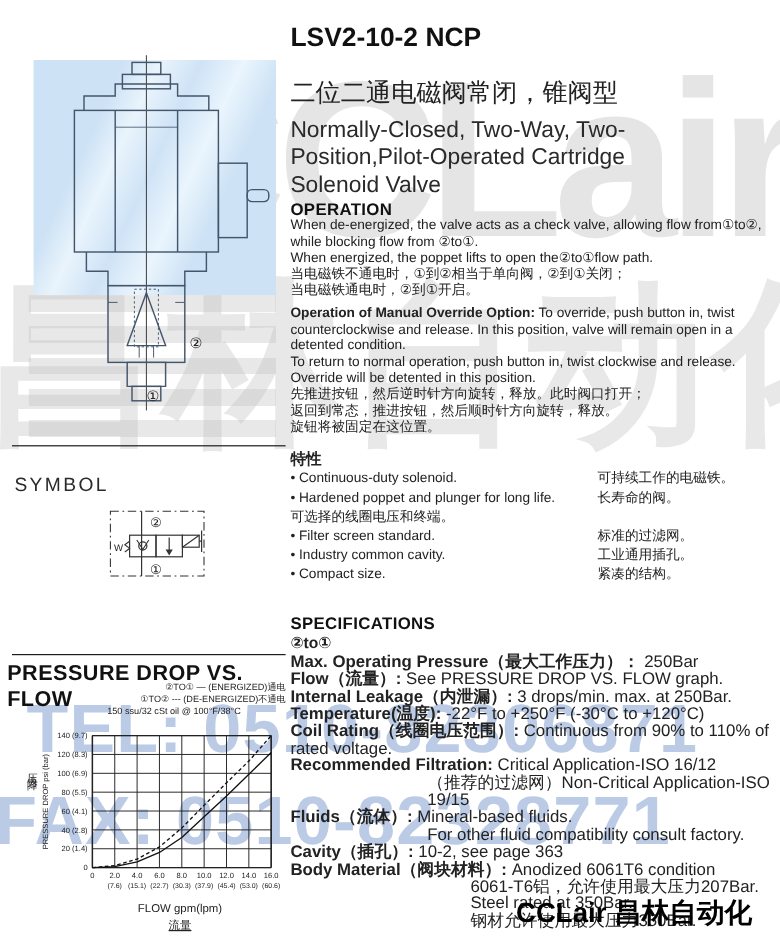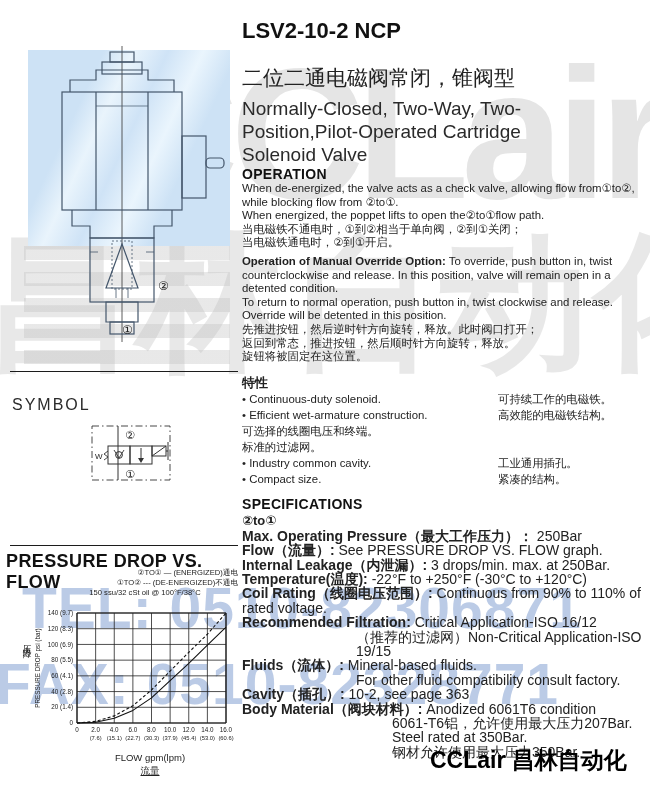--- a/index.html
+++ b/index.html
@@ -47,21 +47,21 @@
   .h-section{font-size:14px;font-weight:700;color:#111;letter-spacing:0.3px;}
   .h-section-cn{font-size:13px;font-weight:700;color:#222;line-height:17px;}
   #operation-heading{}
   .op-line{font-size:11.4px;line-height:13.6px;color:#222;}
   .op-gap{margin-top:5px;}
   .b{font-weight:700;}
   #features-block{margin-top:10px;}
   .feature-row{display:flex;font-size:11.4px;line-height:16px;color:#222;}
   .f-en{width:256px;flex:none;}
   .f-cn{flex:1;}
-  #specs-block{margin-top:9px;}
+  #specs-block{margin-top:24px;}
   .spec-row{font-size:14px;line-height:14.4px;color:#222;}
   .ind1{padding-left:114px;}
   .ind2{padding-left:150px;}
   
   #footer-brand{position:absolute;left:430px;top:745px;z-index:3;font-size:23px;font-weight:700;color:#000;white-space:nowrap;}
   svg text{font-family:"Liberation Sans","DejaVu Sans",sans-serif;}
 </style>
 </head>
 <body>
 
@@ -239,27 +239,28 @@
   <div class="op-line">返回到常态，推进按钮，然后顺时针方向旋转，释放。</div>
   <div class="op-line">旋钮将被固定在这位置。</div>
 
   <div id="features-block">
     <div class="h-section-cn">特性</div>
     <div class="feature-row">
       <span class="f-en">• Continuous-duty solenoid.</span>
       <span class="f-cn">可持续工作的电磁铁。</span>
     </div>
     <div class="feature-row">
-      <span class="f-en">• Efficient wet-armature construction.</span>
-      <span class="f-cn">高效能的电磁铁结构。</span>
+      <span class="f-en">• Hardened poppet and plunger for long life.</span>
+      <span class="f-cn">长寿命的阀。</span>
     </div>
     <div class="feature-row">
       <span class="f-cn">可选择的线圈电压和终端。</span>
     </div>
     <div class="feature-row">
+      <span class="f-en">• Filter screen standard.</span>
       <span class="f-cn">标准的过滤网。</span>
     </div>
     <div class="feature-row">
       <span class="f-en">• Industry common cavity.</span>
       <span class="f-cn">工业通用插孔。</span>
     </div>
     <div class="feature-row">
       <span class="f-en">• Compact size.</span>
       <span class="f-cn">紧凑的结构。</span>
     </div>

